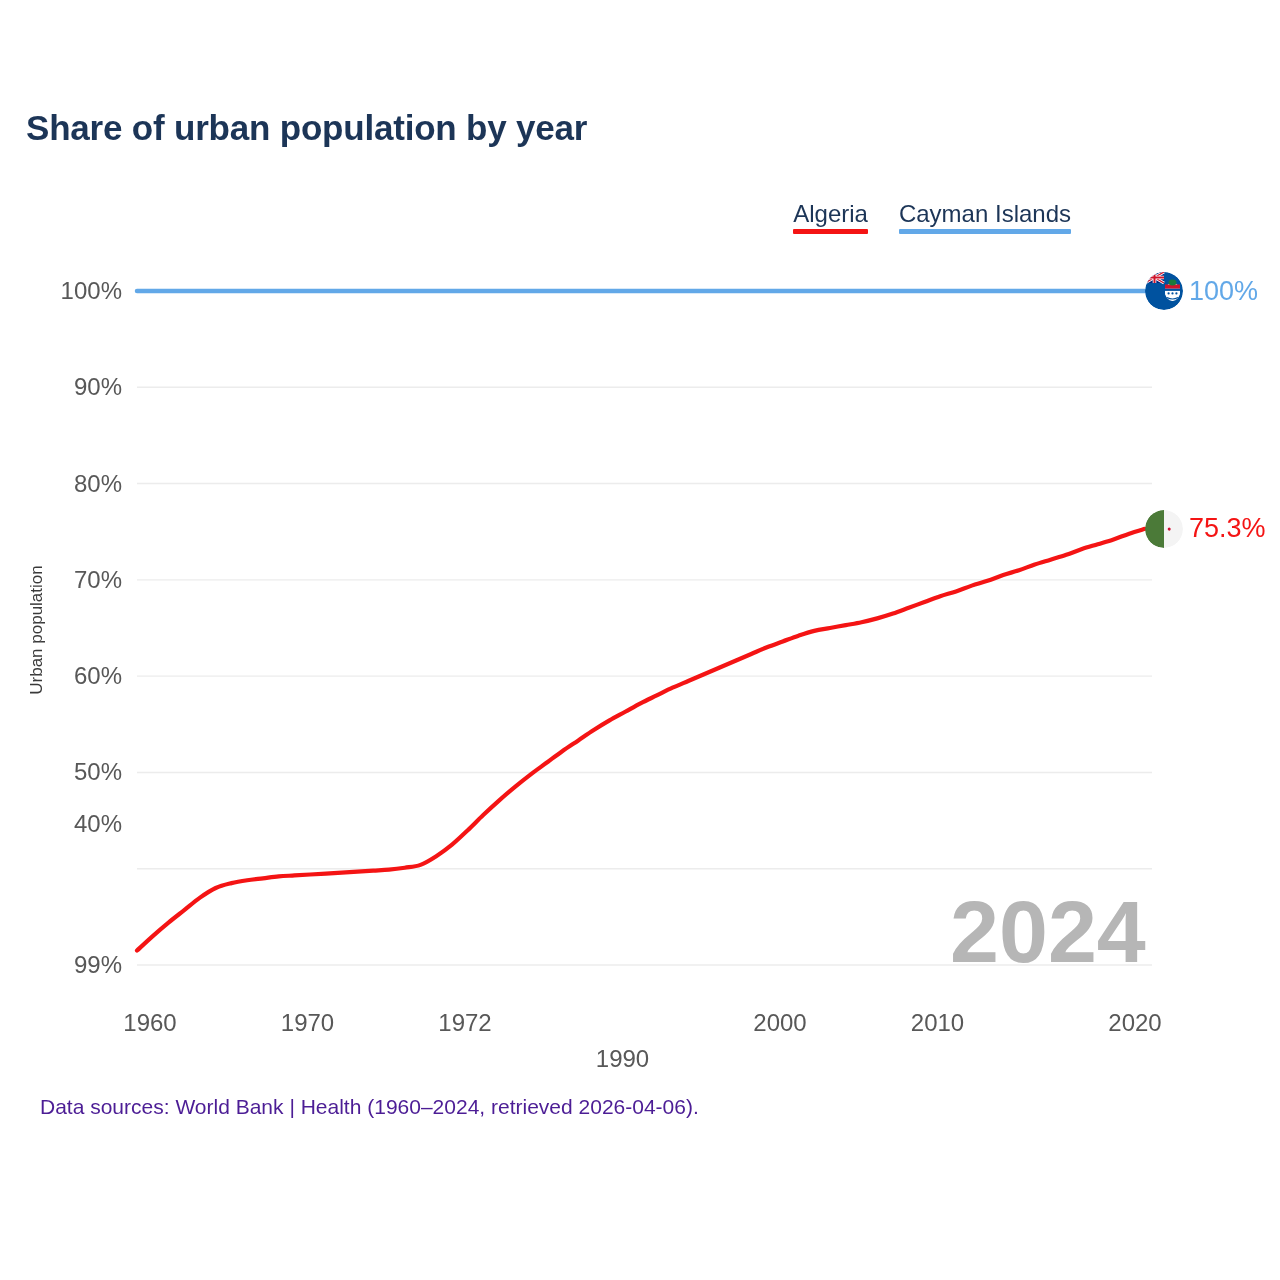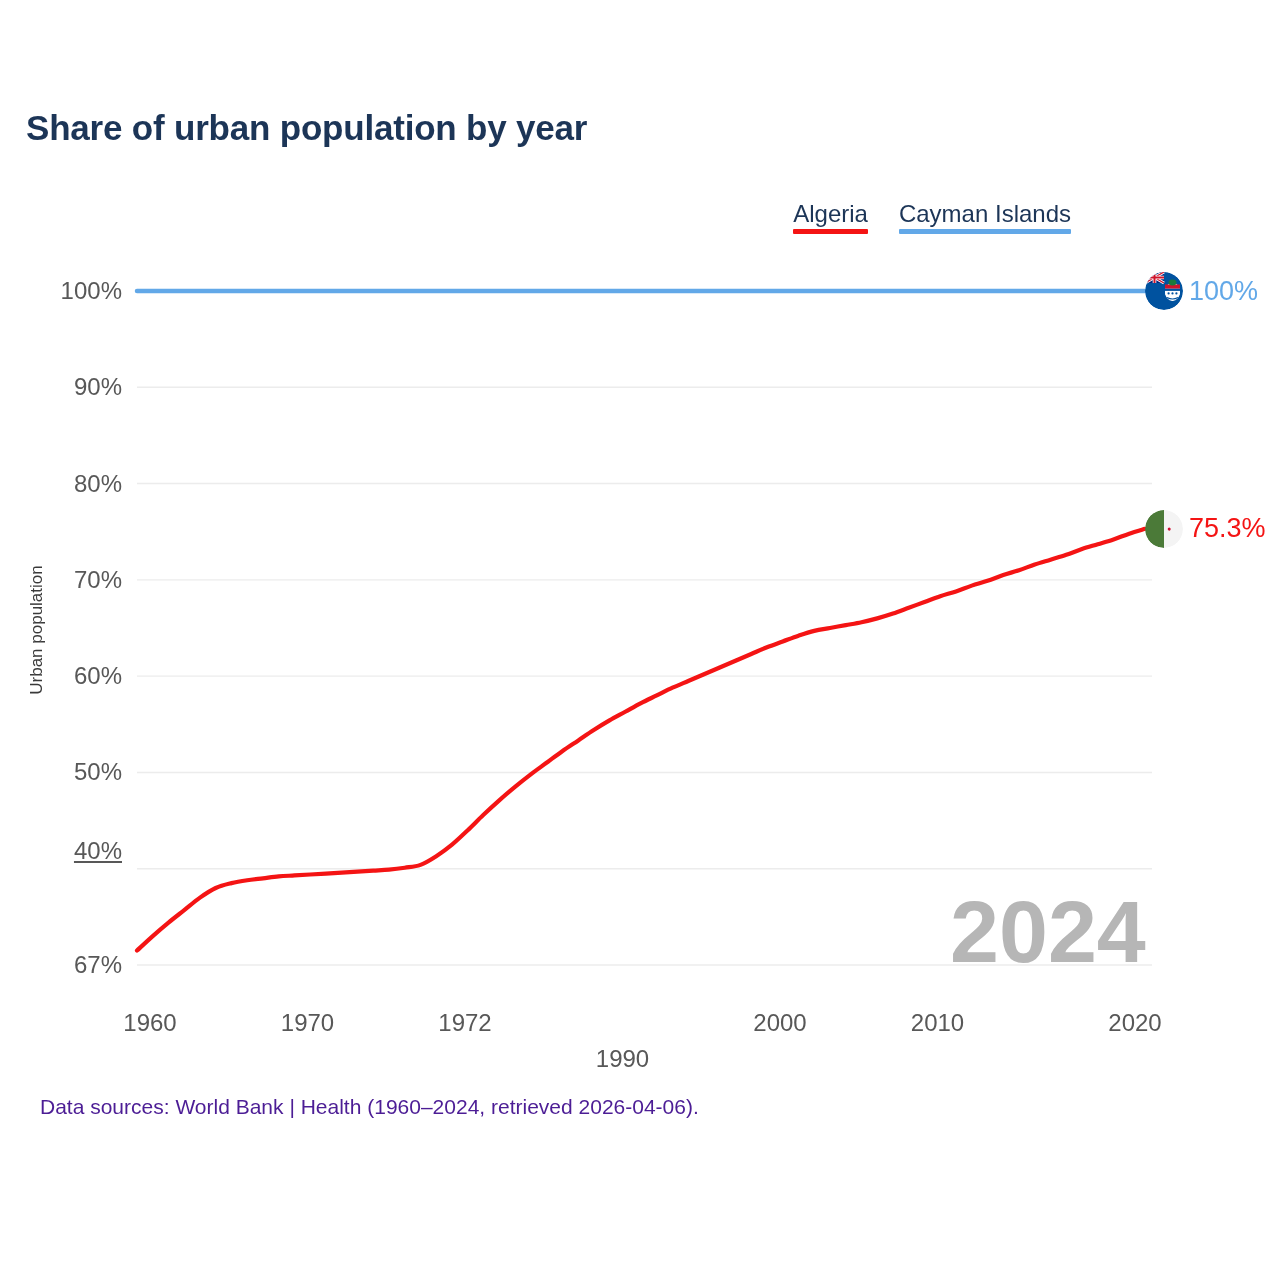--- a/index.html
+++ b/index.html
@@ -203,22 +203,22 @@
     </svg>
   </div>
 
   <div id="ytick-layer">
       <div class="ytick" style="top: 291px;">100%</div>
       <div class="ytick" style="top: 387.286px;">90%</div>
       <div class="ytick" style="top: 483.571px;">80%</div>
       <div class="ytick" style="top: 579.857px;">70%</div>
       <div class="ytick" style="top: 676.143px;">60%</div>
       <div class="ytick" style="top: 772.429px;">50%</div>
-      <div class="ytick" style="top: 851px; text-decoration: underline;">40%</div>
-      <div class="ytick" style="top: 965px;">67%</div>
+      <div class="ytick" style="top: 824px;">40%</div>
+      <div class="ytick" style="top: 965px;">99%</div>
     </div>
 
   <div id="xtick-layer">
       <div class="xtick" style="left: 137px;">1960</div>
       <div class="xtick" style="left: 294.5px;">1970</div>
       <div class="xtick" style="left: 452px;">1972</div>
       <div class="xtick" style="left: 609.5px; margin-top: 36px;">1990</div>
       <div class="xtick" style="left: 767px;">2000</div>
       <div class="xtick" style="left: 924.5px;">2010</div>
       <div class="xtick" style="left: 1082px; margin-left: 40px;">2020</div>

